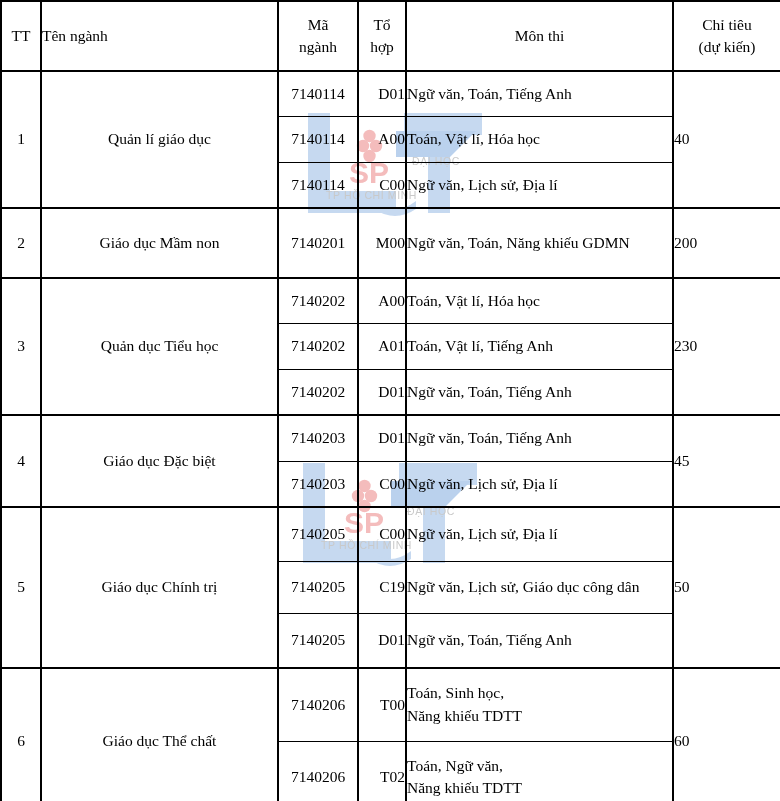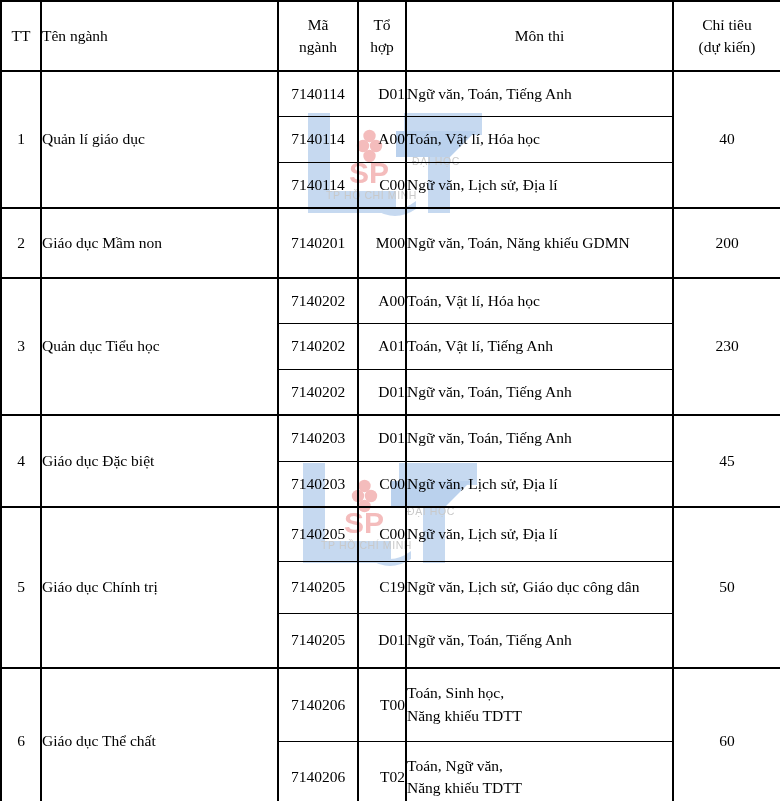--- a/index.html
+++ b/index.html
@@ -71,25 +71,25 @@
     font-weight: bold;
     text-align: center;
     height: 68px;
     font-size: 15.5px;
   }
   thead td.h-left { text-align: left; }
   thead td .h2 { display: block; }
 
   
   td.tt    { text-align: center; }
-  td.name  { text-align: left; padding-left: 9px; }
+  td.name  { text-align: center; padding-left: 9px; }
   td.code  { text-align: center; }
   td.comb  { text-align: right; }
   td.subj  { text-align: left; padding-left: 7px; padding-right: 5px; font-family: Liberation Serif, serif; }
-  td.quota { text-align: center; }
+  td.quota { }
 
   
   tr.sub td.code,
   tr.sub td.comb,
   tr.sub td.subj {
     border-top-width: 1px;
     border-bottom-width: 1px;
     margin-top: 38px;
   }
   tr.grp-first td.code,

